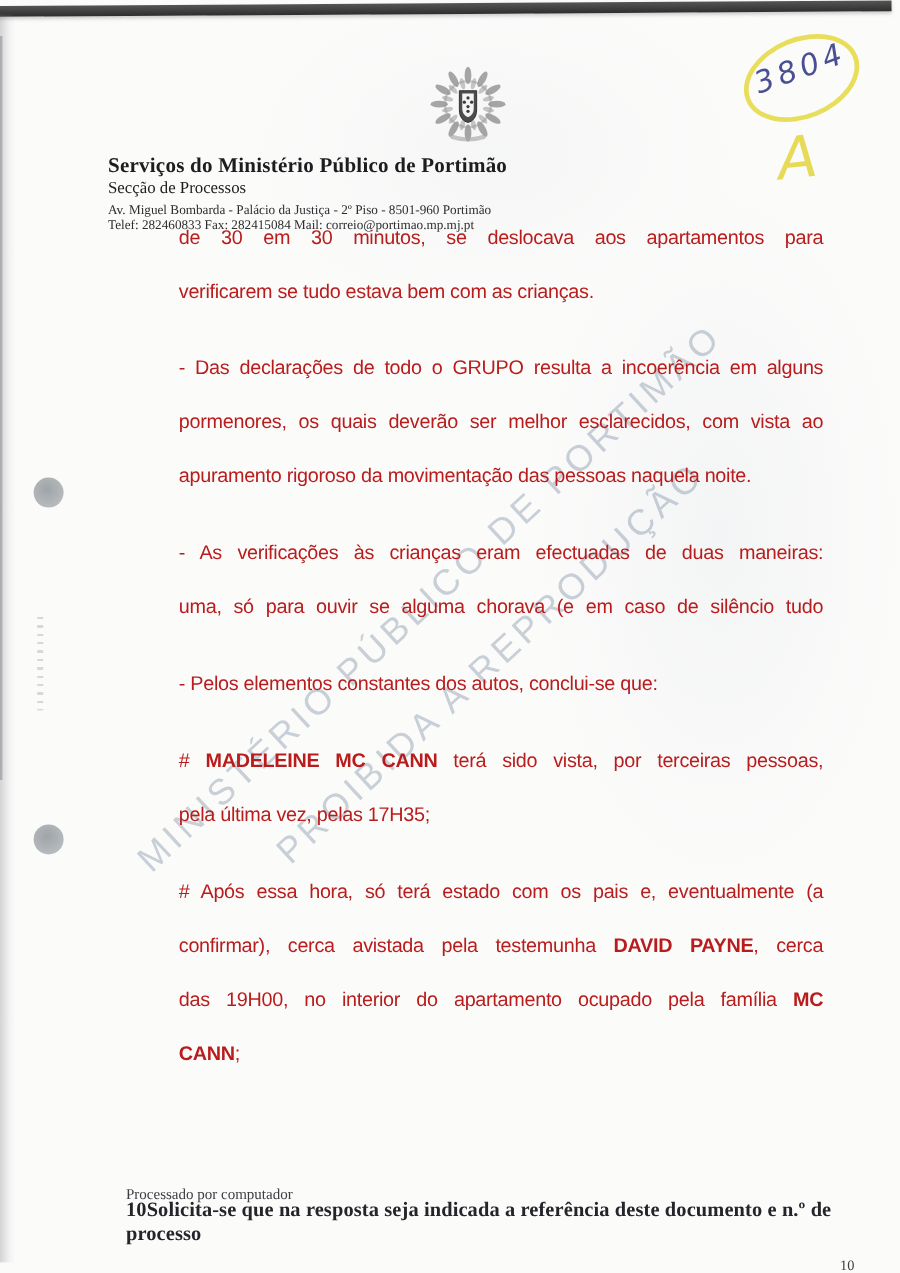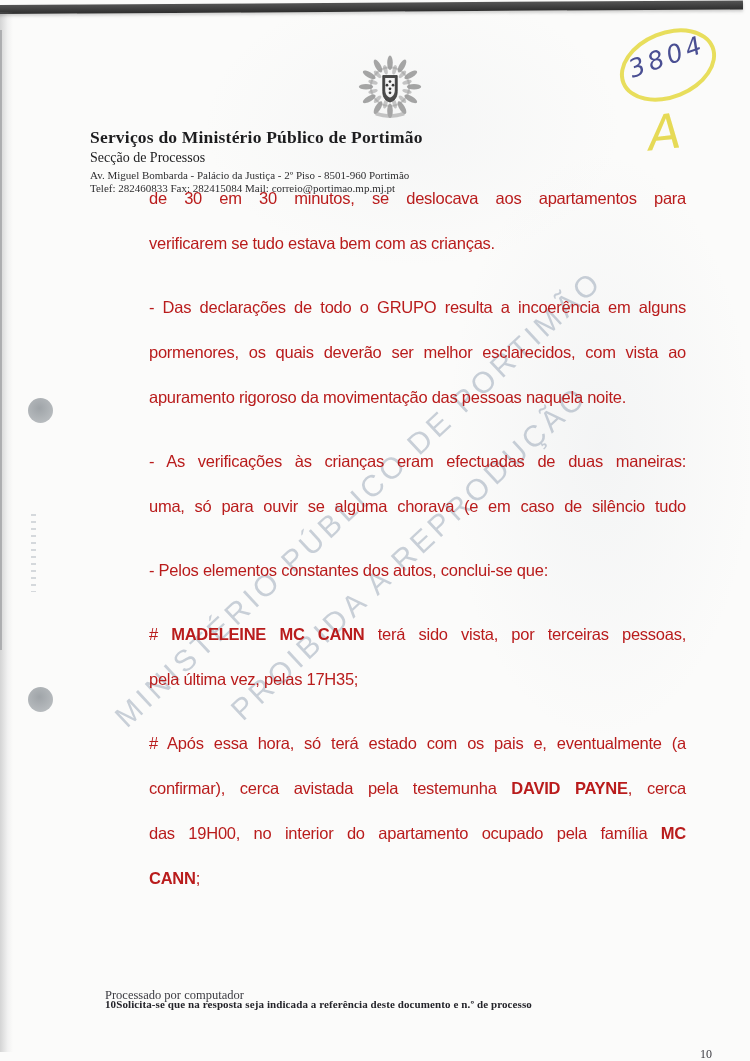--- a/index.html
+++ b/index.html
@@ -55,21 +55,21 @@
     border:4px solid rgba(230,218,74,0.9);border-radius:50%;transform:rotate(-22deg);z-index:2;}
   .case-number{position:absolute;left:612px;top:42px;width:110px;text-align:center;z-index:3;
     color:#4a4f93;font-size:25px;font-style:italic;letter-spacing:4px;transform:rotate(-20deg);
     font-family:"DejaVu Sans",sans-serif;}
   .letter-a{position:absolute;left:648px;top:104px;z-index:2;
     color:rgba(229,216,77,0.95);font-size:48px;font-style:italic;transform:rotate(-6deg);
     font-family:"DejaVu Sans",sans-serif;}
 
   
   .footnote{position:absolute;left:105px;top:998px;font-family:"Liberation Serif",serif;
-    font-weight:bold;font-size:11px;color:#24242a;letter-spacing:0.1px;text-align:right;}
+    font-weight:bold;font-size:17px;color:#24242a;letter-spacing:0.1px;}
   .processed{position:absolute;left:105px;top:988px;font-family:"Liberation Serif",serif;
     font-size:12.5px;color:#3c3c42;text-align:right;}
   .pagenum{position:absolute;left:700px;top:1027px;font-family:"Liberation Serif",serif;
     font-size:12px;color:#3c3c42;margin-top:20px;}
 </style>
 </head>
 <body>
 
 <div class="scan-shade"></div>
 <div class="top-band"></div>

